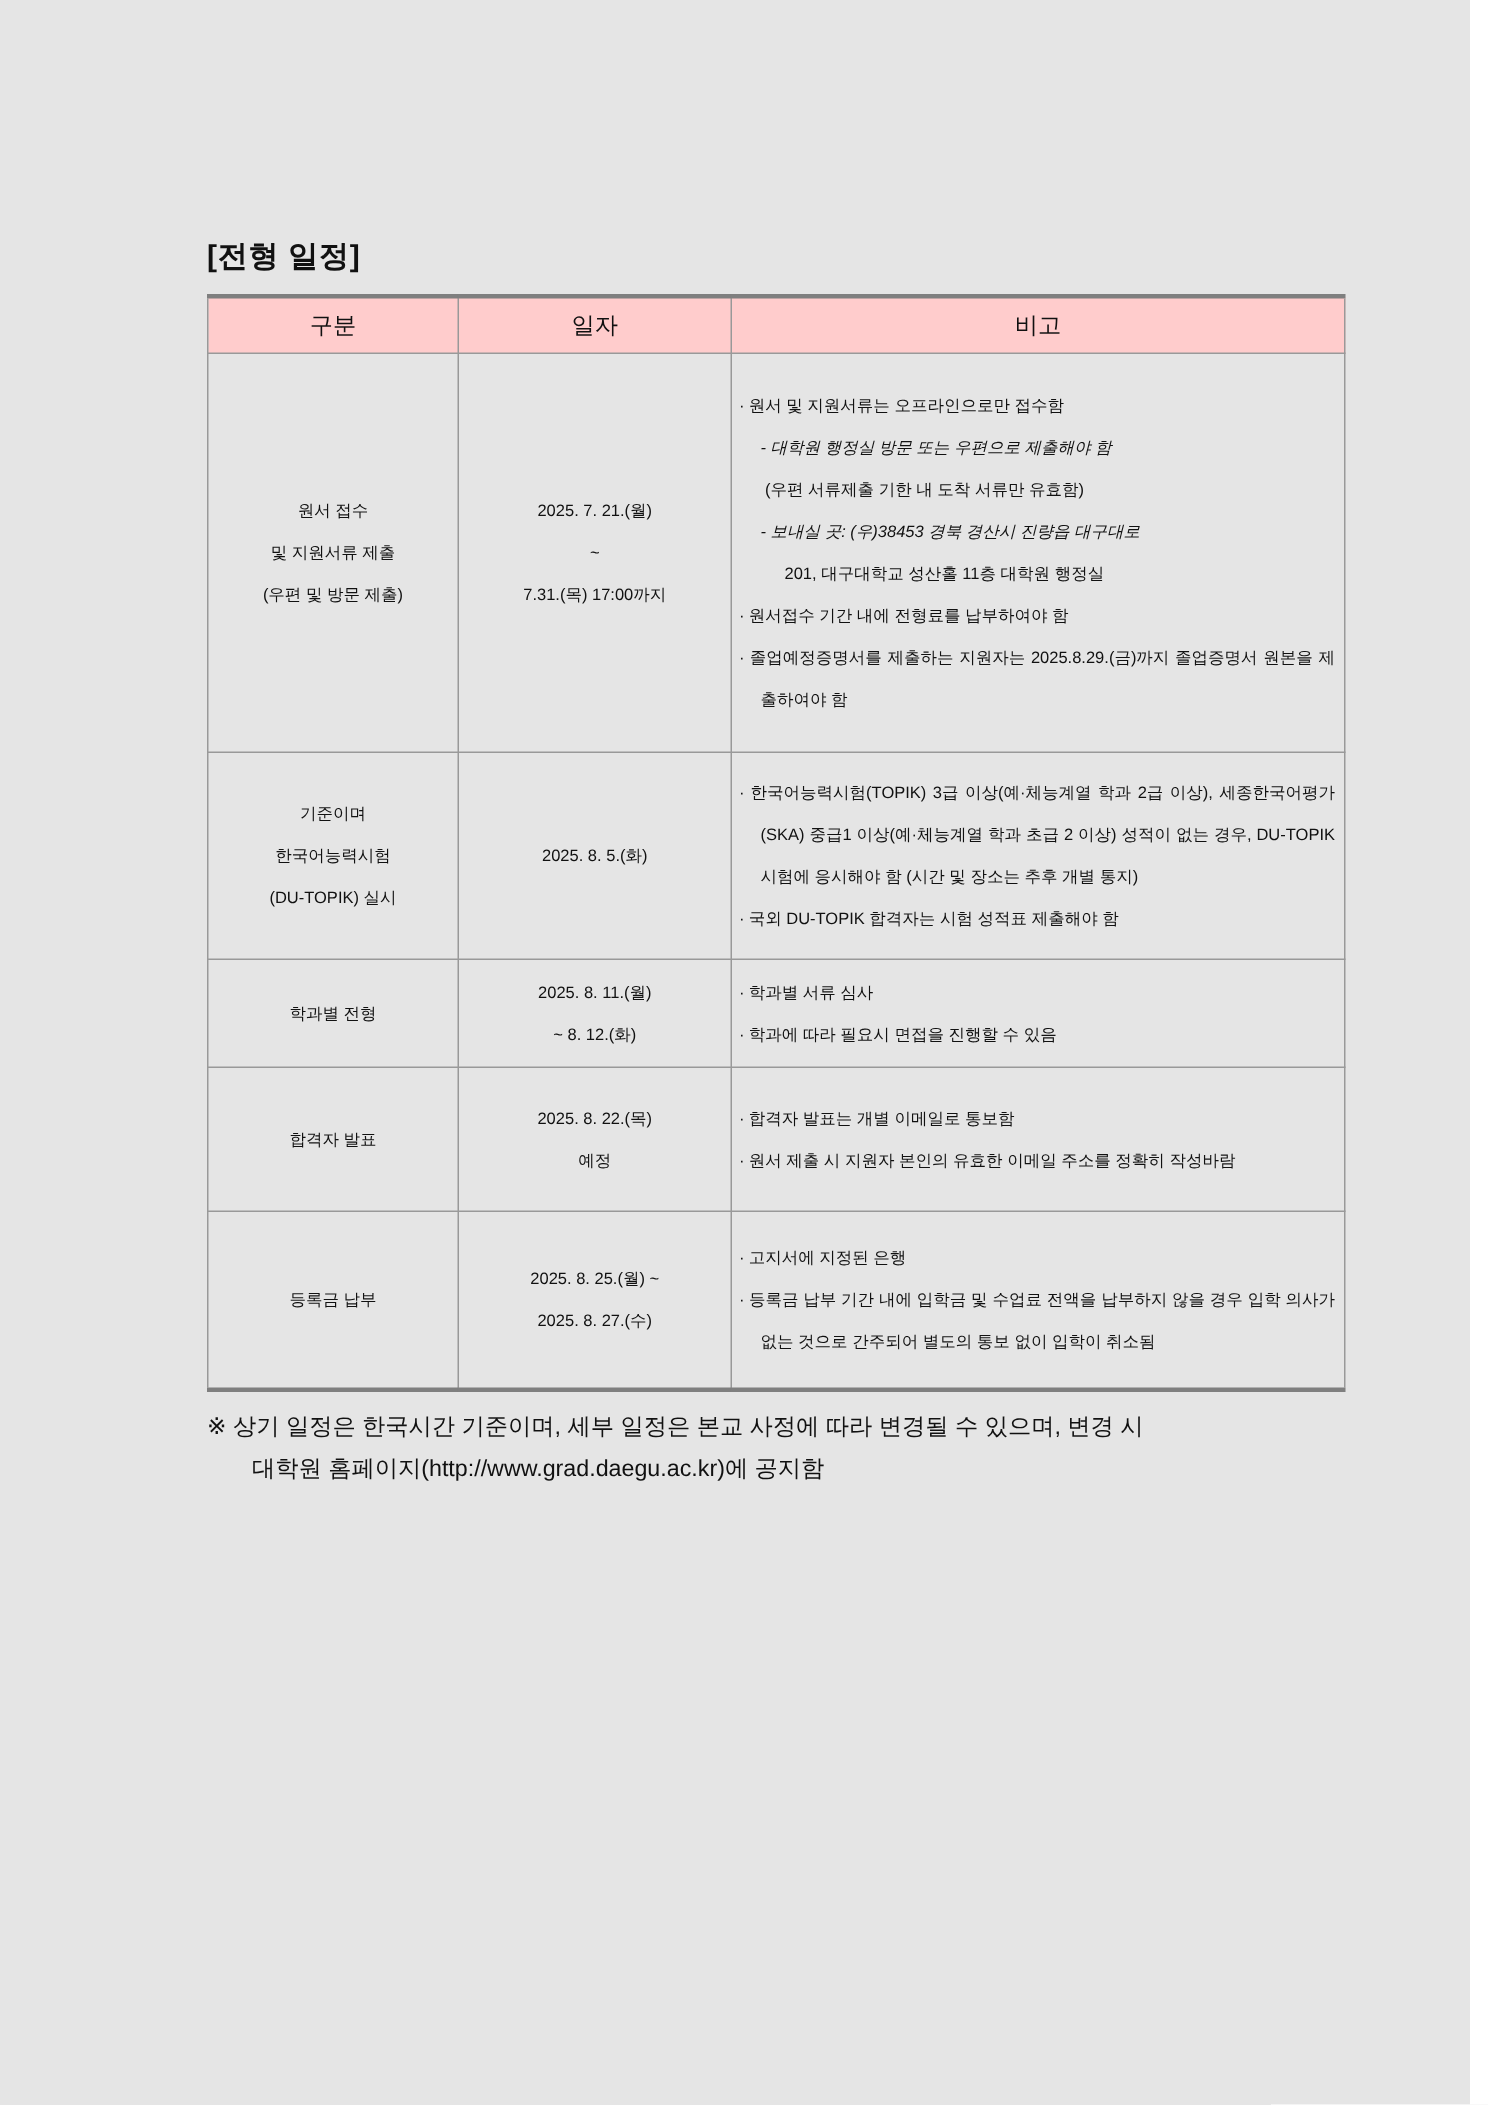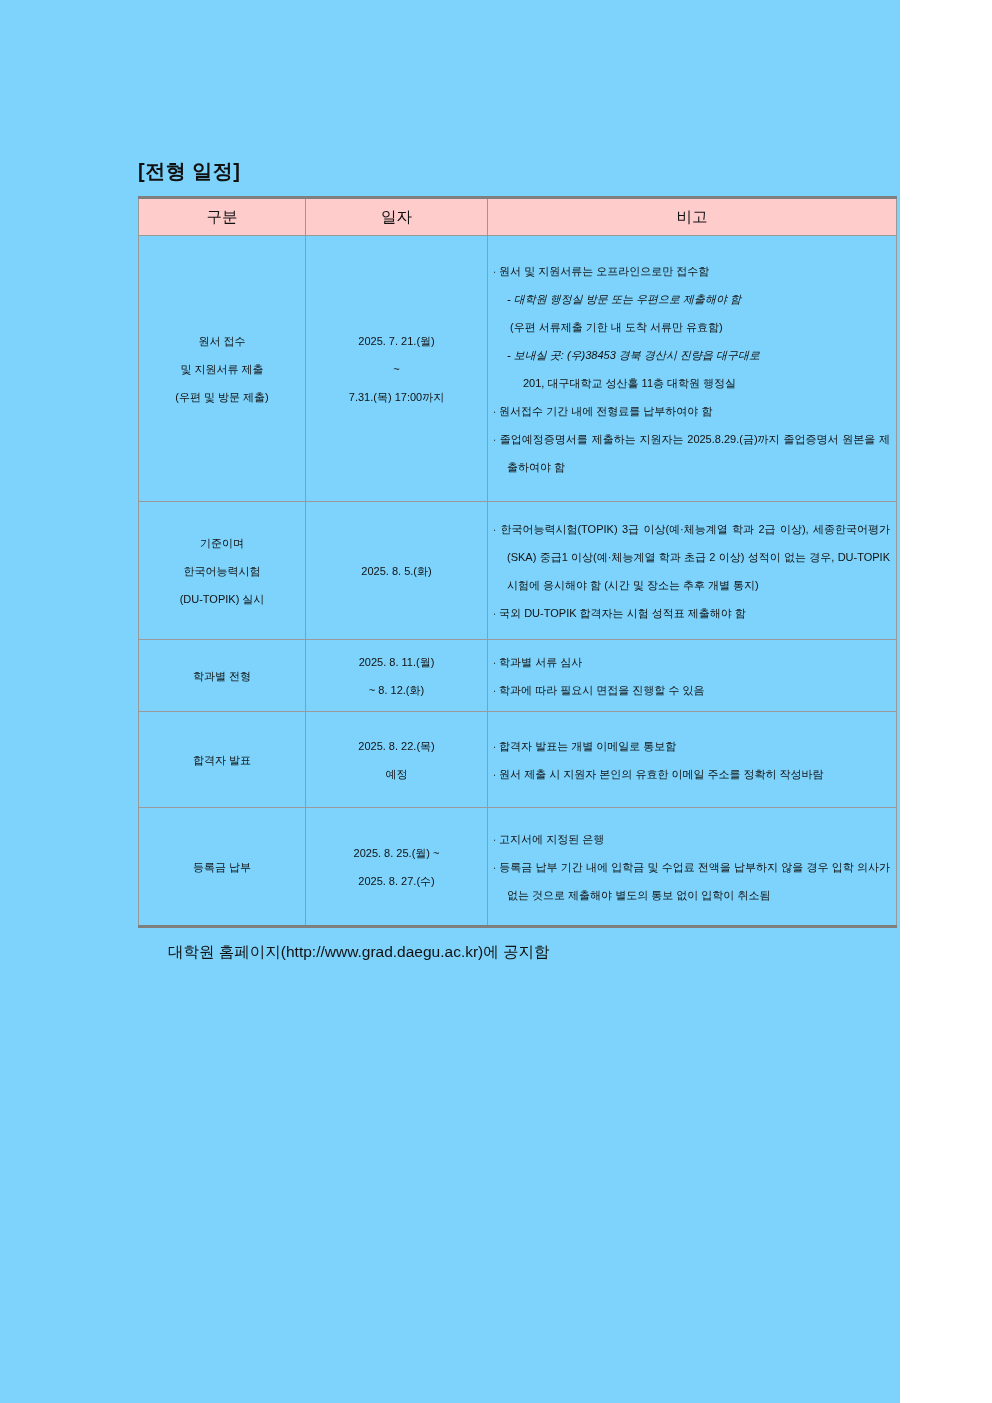--- a/index.html
+++ b/index.html
@@ -1,18 +1,18 @@
 <!DOCTYPE html>
 <html lang="ko"><head>
 <meta charset="utf-8">
 <style>
   * { margin:0; padding:0; box-sizing:border-box; }
   html, body { background:#ffffff; }
   .page {
-    width:900px; height:1403px; background:#7dd3fc; overflow:hidden;
+    width:980px; height:1403px; background:#e5e5e5; overflow:hidden;
     font-family:"Liberation Sans","DejaVu Sans",sans-serif;
     color:var(--text-color,#111111);
     position:relative;
   }
   .content { padding:157px 0 0 138px; }
   .doc-title {
     font-size:20px; font-weight:bold; line-height:28px;
     margin-bottom:11px; letter-spacing:0.5px;
   }
   table.schedule {
@@ -133,24 +133,25 @@
           <tr class="row-4">
     <td class="cat">
               <div class="cell-line">등록금 납부</div>
             </td>
     <td class="date">
               <div class="cell-line">2025. 8. 25.(월) ~</div>
               <div class="cell-line">2025. 8. 27.(수)</div>
             </td>
     <td class="notes">
               <div class="note n0">∙ 고지서에 지정된 은행</div>
-              <div class="note n0">∙ 등록금 납부 기간 내에 입학금 및 수업료 전액을 납부하지 않을 경우 입학 의사가 없는 것으로 제출해야 별도의 통보 없이 입학이 취소됨</div>
+              <div class="note n0">∙ 등록금 납부 기간 내에 입학금 및 수업료 전액을 납부하지 않을 경우 입학 의사가 없는 것으로 간주되어 별도의 통보 없이 입학이 취소됨</div>
             </td>
   </tr>
         </tbody>
     </table>
 
     <div class="footnotes" id="footnotes">
+        <div class="fn-line fn-first">※ 상기 일정은 한국시간 기준이며, 세부 일정은 본교 사정에 따라 변경될 수 있으며, 변경 시</div>
         <div class="fn-line fn-cont">대학원 홈페이지(http://www.grad.daegu.ac.kr)에 공지함</div>
       </div>
 
   </div>
 </div>
 
 </body></html>

